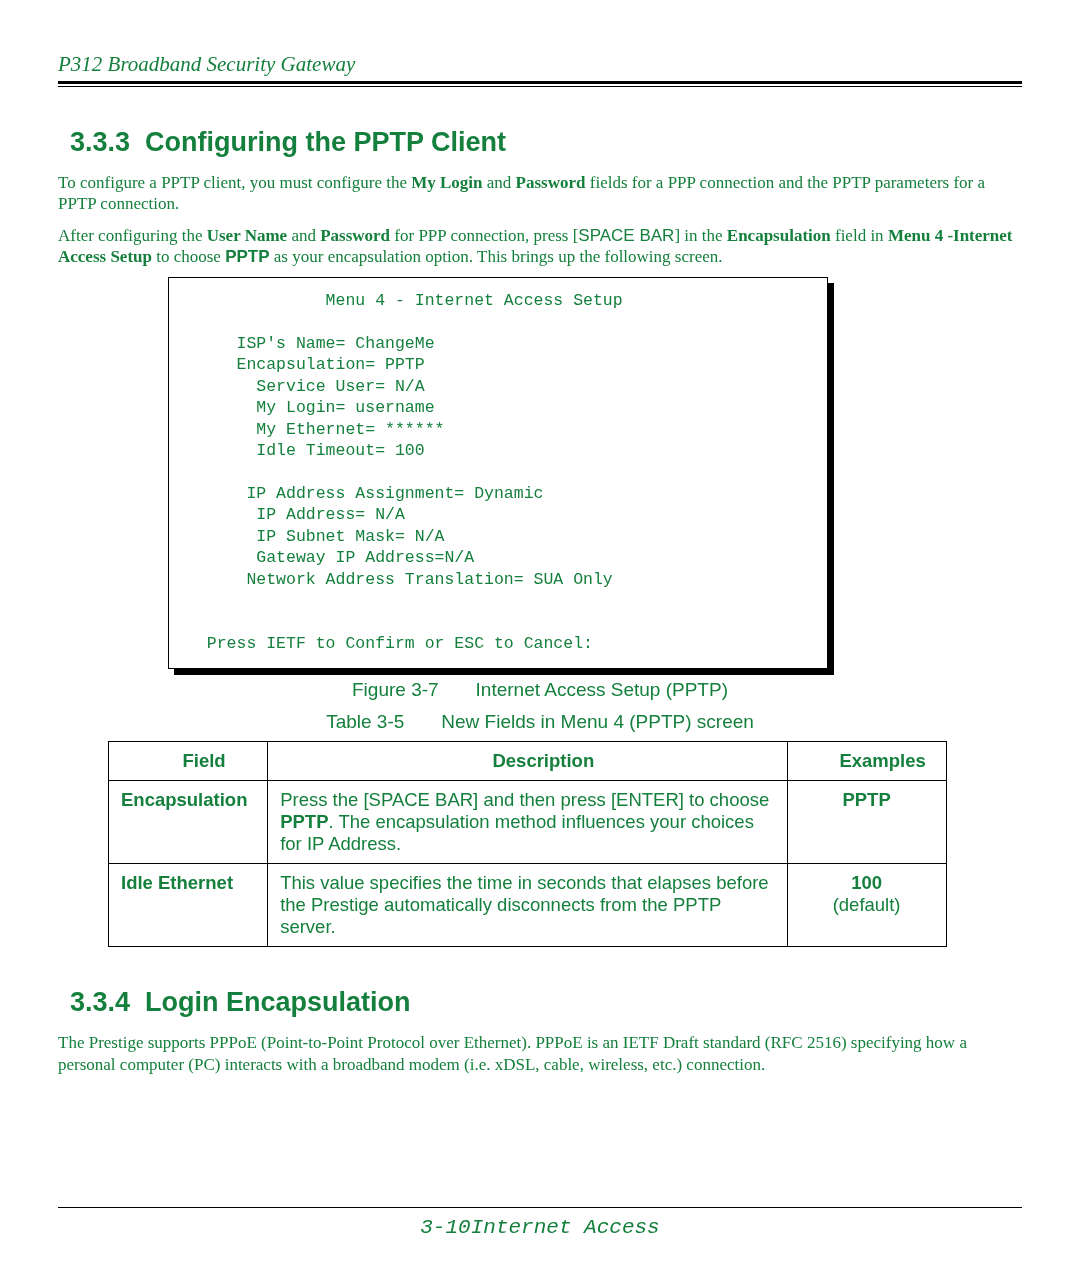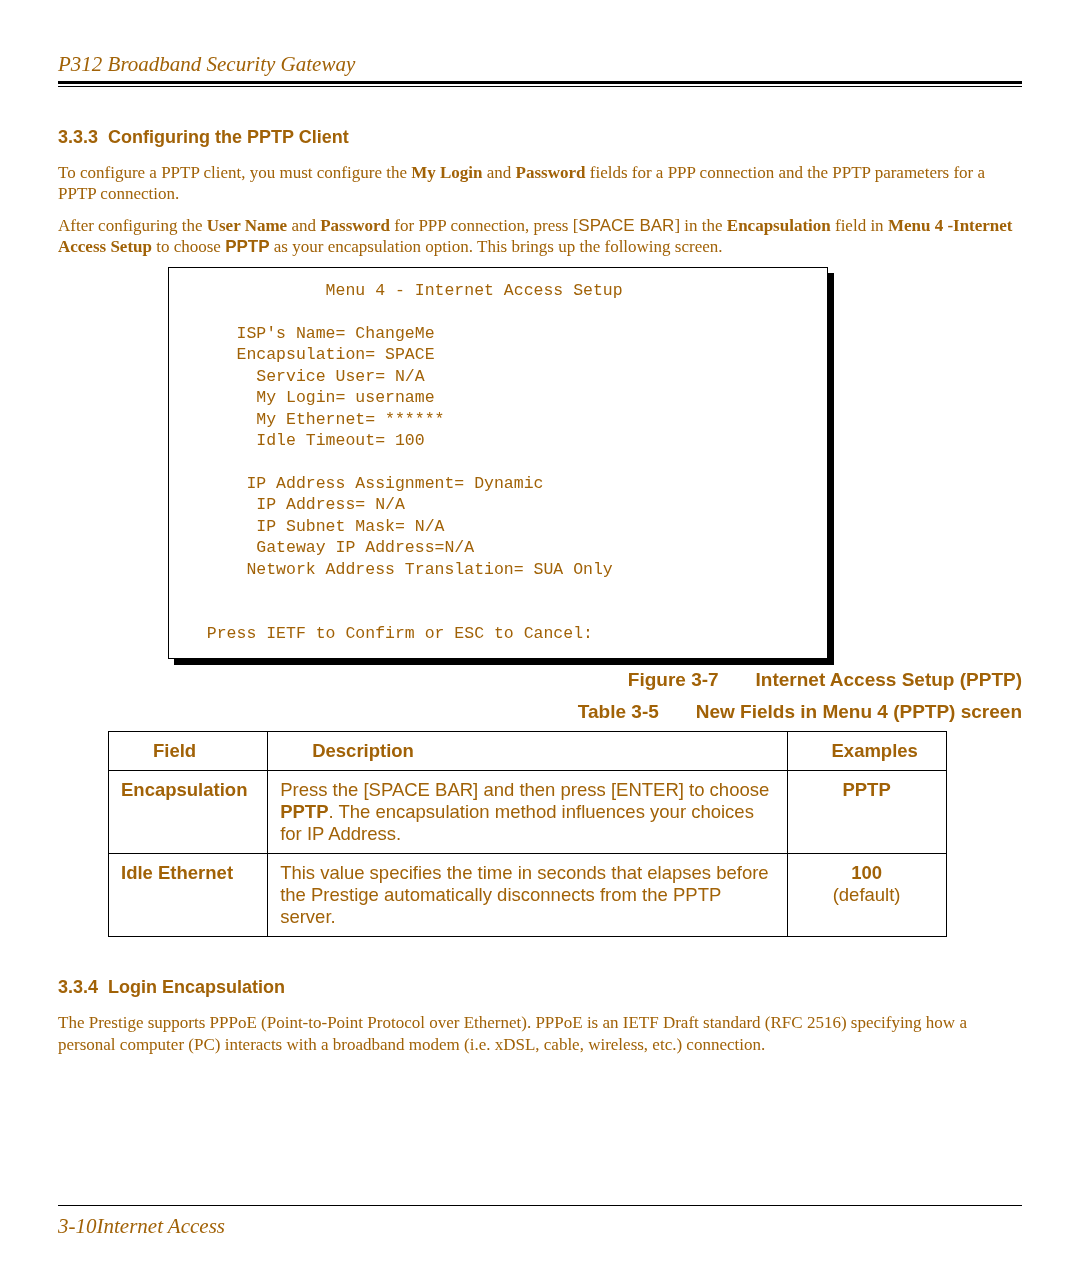--- a/index.html
+++ b/index.html
@@ -6,43 +6,43 @@
     margin: 0;
     padding: 0;
     background: #fff;
   }
   .page {
     width: 1080px;
     height: 1281px;
     box-sizing: border-box;
     padding: 52px 58px 40px 58px;
     font-family: "Times New Roman", Times, serif;
-    color: #a16207;
+    color: #15803d;
     position: relative;
   }
   .running-header {
     font-style: italic;
     font-size: 21px;
     padding-bottom: 2px;
   }
   .header-rule-thick {
     border-top: 3px solid #000;
     height: 0;
     margin-top: 2px;
   }
   .header-rule-thin {
     border-top: 1px solid #000;
     height: 0;
     margin-top: 2px;
   }
   h2.section-heading {
     font-family: Arial, Helvetica, sans-serif;
     font-weight: bold;
-    font-size: 18px;
-    margin: 40px 0 14px 0;
+    font-size: 27px;
+    margin: 40px 0 14px 12px;
   }
   p.body {
     font-size: 17px;
     line-height: 1.25;
     margin: 6px 0 10px 0;
   }
   .sans { font-family: Arial, Helvetica, sans-serif; }
   .bold { font-weight: bold; }
   .figure-box-wrap {
     position: relative;
@@ -59,60 +59,61 @@
     background: #fff;
     border: 1px solid #000;
     padding: 12px 18px 14px 18px;
     font-family: "Courier New", Courier, monospace;
     font-size: 16.5px;
     line-height: 1.30;
     white-space: pre;
   }
   .figure-caption, .table-caption {
     font-family: Arial, Helvetica, sans-serif;
-    font-weight: bold;
+    font-weight: normal;
     font-size: 19px;
-    text-align: right;
+    text-align: center;
     margin: 10px 0 8px 0;
   }
   table.fields {
     border-collapse: collapse;
     width: 87%;
     margin: 6px 0 0 50px;
     font-family: Arial, Helvetica, sans-serif;
     font-size: 18.5px;
   }
   table.fields th, table.fields td {
     border: 1.5px solid #000;
     padding: 8px 12px;
     vertical-align: top;
     text-align: left;
   }
   table.fields th {
-    text-align: left;
+    text-align: center;
     font-weight: bold;
     padding-left: 44px;
   }
   table.fields td.center {
     text-align: center;
   }
   .footer {
     position: absolute;
     left: 58px; right: 58px; bottom: 42px;
   }
   .footer-rule {
     border-top: 1.5px solid #000;
     height: 0;
     margin-bottom: 8px;
   }
   .footer-row {
     display: flex;
-    justify-content: flex-start;
+    justify-content: center;
     font-style: italic;
     font-size: 21px;
+    font-family: Liberation Mono, monospace;
   }
 </style>
 </head>
 <body>
 
 <div class="page">
 
   <div class="running-header">P312  Broadband Security Gateway</div>
   <div class="header-rule-thick"></div>
   <div class="header-rule-thin"></div>
@@ -127,21 +128,21 @@
 
   <p class="body">
     <span>After configuring the </span><span class="bold">User Name</span><span> and </span><span class="bold">Password</span><span> for PPP connection, press [</span><span class="sans">SPACE BAR</span><span>] in the </span><span class="bold">Encapsulation</span><span> field in </span><span class="bold">Menu 4 -Internet Access Setup</span><span> to choose </span><span class="bold sans">PPTP</span><span> as your encapsulation option. This brings up the following screen.</span>
   </p>
 
   <div class="figure-box-wrap">
     <div class="figure-shadow"></div>
     <div class="figure-box"><span>              Menu 4 - Internet Access Setup</span>
 
 <span>     ISP's Name= ChangeMe</span>
-<span>     Encapsulation= SPACE</span>
+<span>     Encapsulation= PPTP</span>
 <span>       Service User= N/A</span>
 <span>       My Login= username</span>
 <span>       My Ethernet= ******</span>
 <span>       Idle Timeout= 100</span>
 
 <span>      IP Address Assignment= Dynamic</span>
 <span>       IP Address= N/A</span>
 <span>       IP Subnet Mask= N/A</span>
 <span>       Gateway IP Address=N/A</span>
 <span>      Network Address Translation= SUA Only</span>

